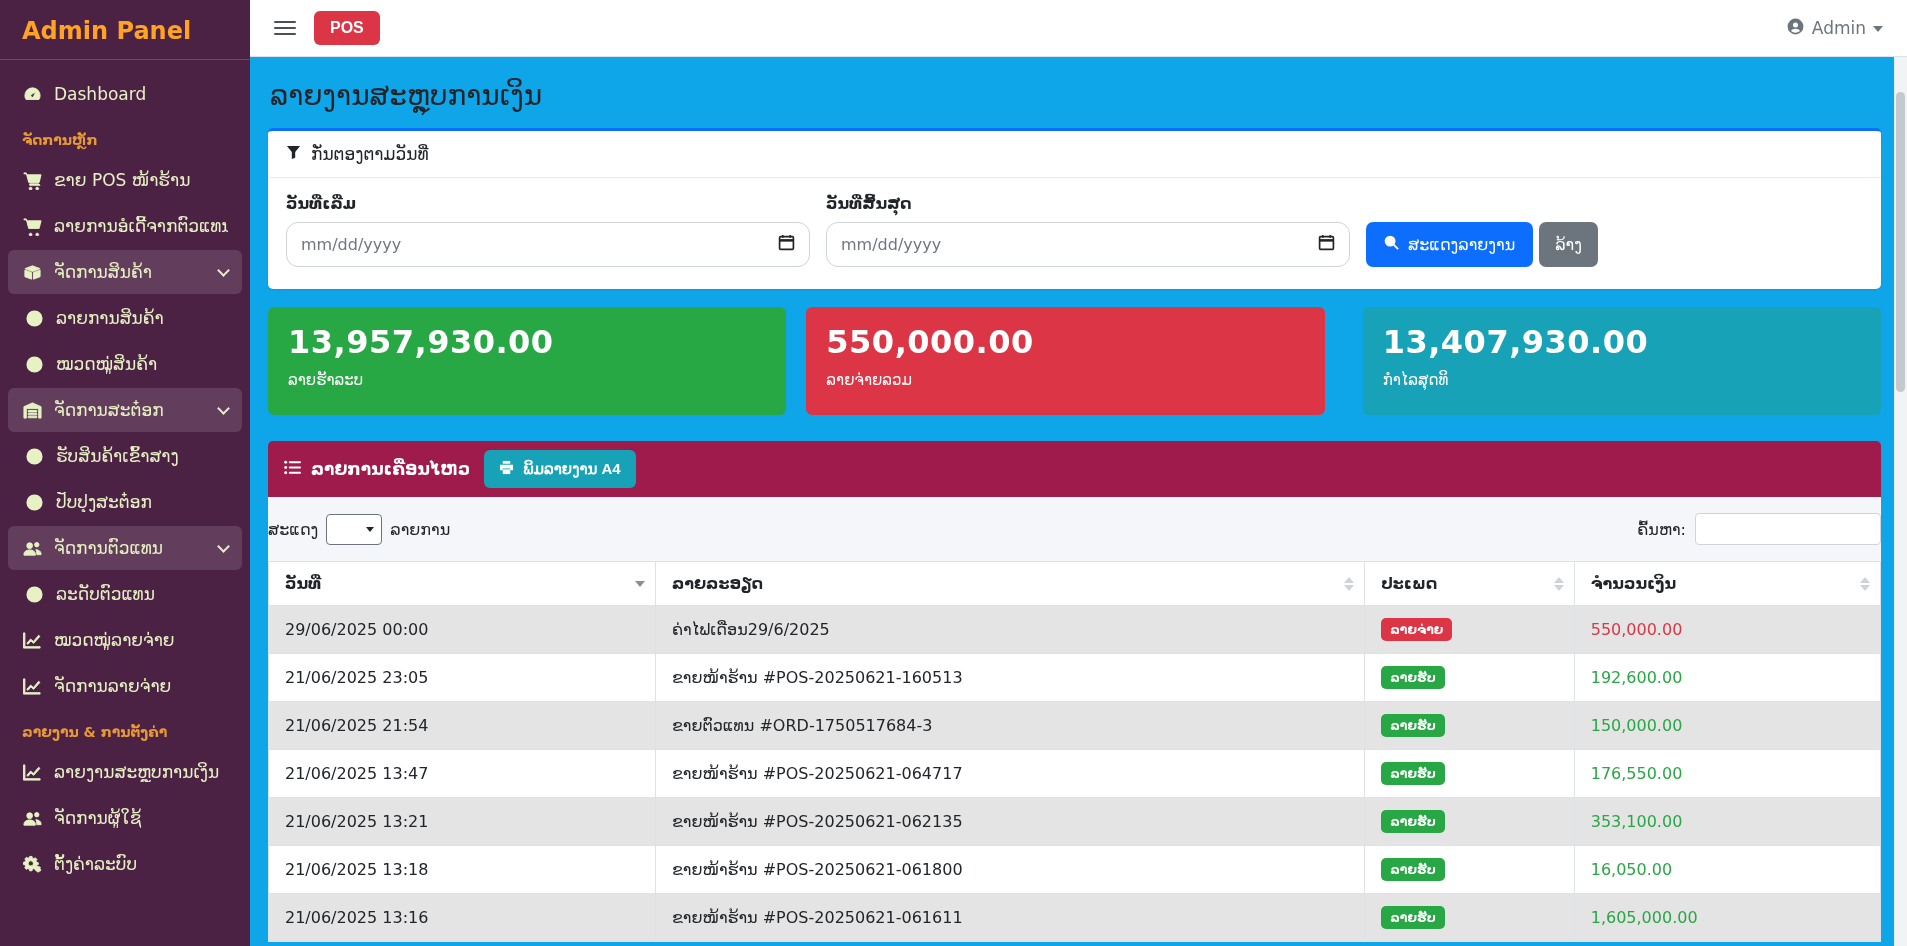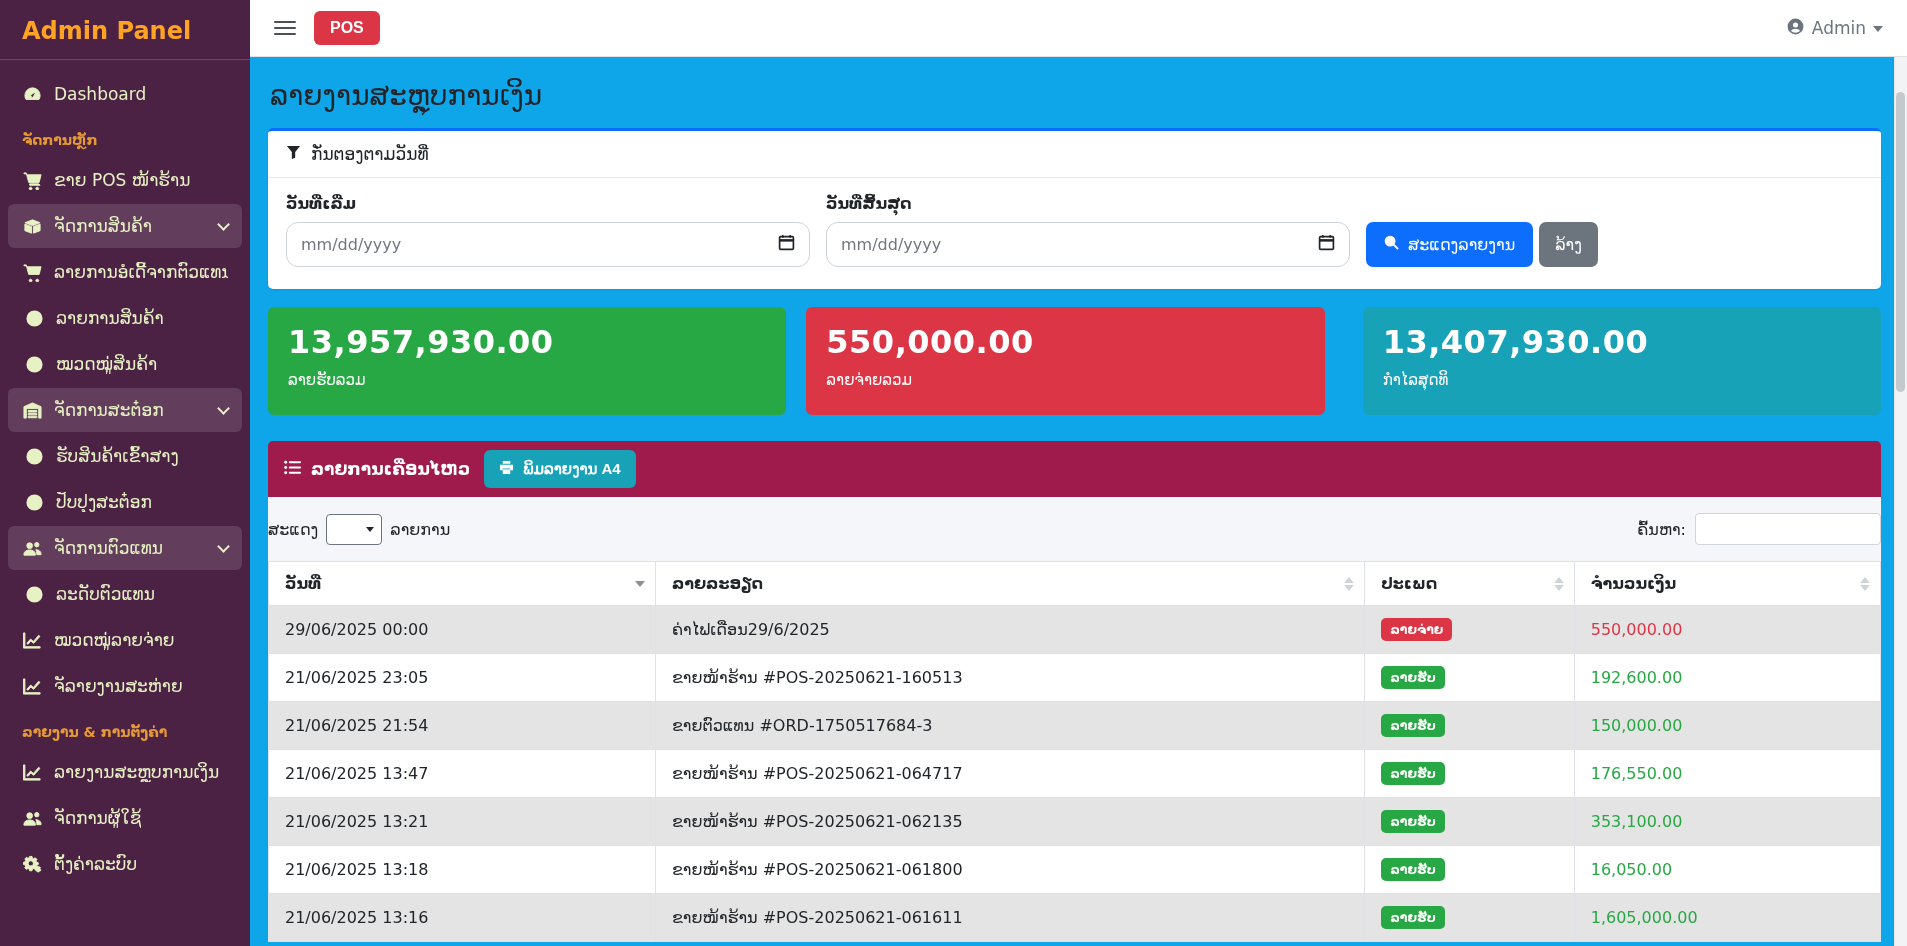--- a/index.html
+++ b/index.html
@@ -111,36 +111,36 @@
         </div>
         <div class="nav-heading">ຈັດການຫຼັກ</div>
         <div class="nav-item">
           <span class="ico">
             <svg viewBox="0 0 20 20">
               <path d="M1 2h2.4l.6 2h15l-2 8H6L4 4.5 3.4 3H1zM7 13.5h9.5L18 15H7zM8 17a1.5 1.5 0 1 0 .01 0zm7 0a1.5 1.5 0 1 0 .01 0zM10 6h2v1.8h1.8v2H12v1.8h-2V9.8H8.2v-2H10z"></path>
             </svg>
           </span>
           <span class="lbl">ຂາຍ POS ໜ້າຮ້ານ</span>
         </div>
+        <div class="nav-item">
+          <span class="ico">
+            <svg viewBox="0 0 20 20">
+              <path d="M1 2h2.4l.6 2h15l-2 8H6L4 4.5 3.4 3H1zM8 17a1.5 1.5 0 1 0 .01 0zm7 0a1.5 1.5 0 1 0 .01 0z"></path>
+            </svg>
+          </span>
+          <span class="lbl">ລາຍການອໍເດີ້ຈາກຕົວແທນ</span>
+        </div>
         <div class="nav-item active">
           <span class="ico">
             <svg viewBox="0 0 20 20">
               <path d="M2 6l8-3 8 3-8 3-8-3zm0 1.5L9 10v7l-7-2.6zm16 0L11 10v7l7-2.6z"></path>
             </svg>
           </span>
           <span class="lbl">ຈັດການສິນຄ້າ</span>
           <span class="chev"></span>
-        </div>
-        <div class="nav-item">
-          <span class="ico">
-            <svg viewBox="0 0 20 20">
-              <path d="M1 2h2.4l.6 2h15l-2 8H6L4 4.5 3.4 3H1zM8 17a1.5 1.5 0 1 0 .01 0zm7 0a1.5 1.5 0 1 0 .01 0z"></path>
-            </svg>
-          </span>
-          <span class="lbl">ລາຍການອໍເດີ້ຈາກຕົວແທນ</span>
         </div>
         <div class="nav-item sub">
           <span class="ico">
             <svg viewBox="0 0 20 20" fill="none" stroke-width="2">
               <circle cx="10" cy="10" r="7.5"></circle>
             </svg>
           </span>
           <span class="lbl">ລາຍການສິນຄ້າ</span>
         </div>
         <div class="nav-item sub">
@@ -203,21 +203,21 @@
             </svg>
           </span>
           <span class="lbl">ໝວດໝູ່ລາຍຈ່າຍ</span>
         </div>
         <div class="nav-item">
           <span class="ico">
             <svg viewBox="0 0 20 20">
               <path d="M2 2v14.5h16V18H.5V2zM4 13l4-4.5 3 2.5 5.5-6.5 1.3 1.2L11.2 13 8.2 10.5 5.3 14z"></path>
             </svg>
           </span>
-          <span class="lbl">ຈັລາຍງານສະຫ່າຍ</span>
+          <span class="lbl">ຈັດການລາຍຈ່າຍ</span>
         </div>
         <div class="nav-heading">ລາຍງານ &amp; ການຕັ້ງຄ່າ</div>
         <div class="nav-item">
           <span class="ico">
             <svg viewBox="0 0 20 20">
               <path d="M2 2v14.5h16V18H.5V2zM4 13l4-4.5 3 2.5 5.5-6.5 1.3 1.2L11.2 13 8.2 10.5 5.3 14z"></path>
             </svg>
           </span>
           <span class="lbl">ລາຍງານສະຫຼຸບການເງິນ</span>
         </div>
@@ -318,21 +318,21 @@
             <button class="btn clear">
               <span>ລ້າງ</span>
             </button>
           </div>
         </div>
       </div>
 
       <div class="cards">
         <div class="sumcard green">
           <div class="val">13,957,930.00</div>
-          <div class="cap">ລາຍຮັບລວມ</div>
+          <div class="cap">ລາຍຮັາລະບ</div>
         </div>
         <div class="sumcard red">
           <div class="val">550,000.00</div>
           <div class="cap">ລາຍຈ່າຍລວມ</div>
         </div>
         <div class="sumcard teal">
           <div class="val">13,407,930.00</div>
           <div class="cap">ກຳໄລສຸດທິ</div>
         </div>
       </div>

